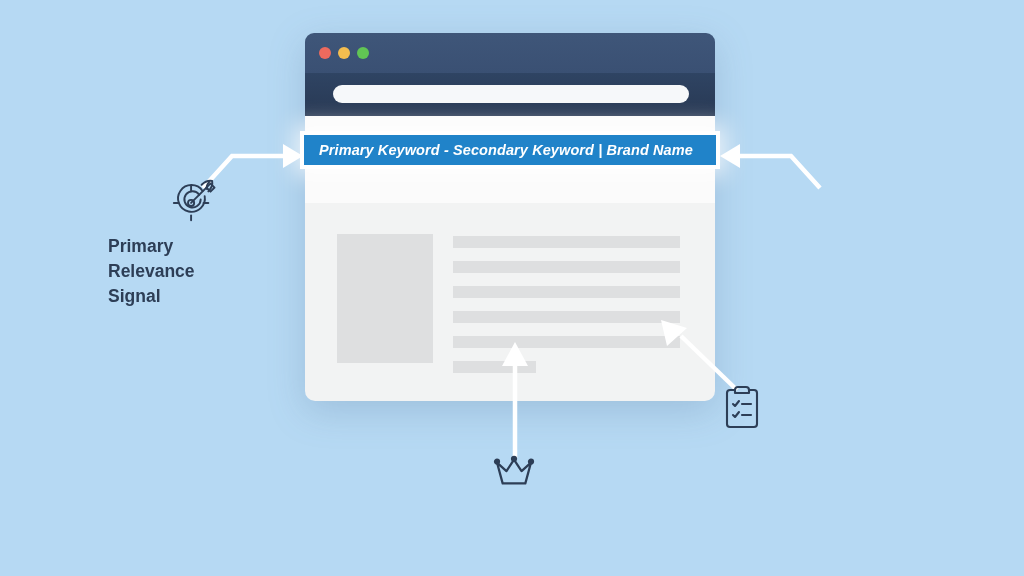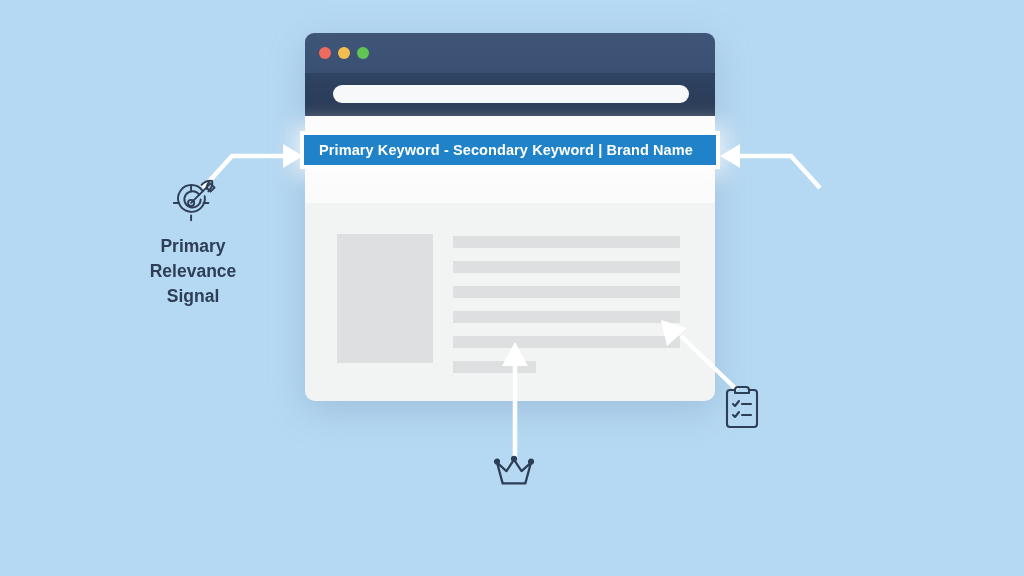--- a/index.html
+++ b/index.html
@@ -111,20 +111,21 @@
     top: 131px;
     width: 420px;
     height: 38px;
     background: #2083c9;
     border: 4px solid #ffffff;
     box-sizing: border-box;
     display: flex;
     align-items: center;
     box-shadow: 0 0 22px 6px rgba(255,255,255,0.75);
     z-index: 6;
+    font-style: italic;
   }
   #serp-title-text {
     color: #ffffff;
     font-size: 14.5px;
     font-weight: bold;
     letter-spacing: 0.1px;
     padding-left: 15px;
     white-space: nowrap;
   }
 
@@ -139,21 +140,21 @@
     stroke: #ffffff;
     stroke-width: 4.5;
     stroke-linecap: butt;
     stroke-linejoin: miter;
   }
   .arrow-head { fill: #ffffff; }
 
   
   .callout {
     position: absolute;
-    text-align: center;
+    text-align: left;
     color: #2d3e56;
     z-index: 5;
   }
   .callout-label {
     font-size: 17.5px;
     font-weight: bold;
     line-height: 1.42;
     white-space: pre-line;
     color: #2d3e56;
   }

